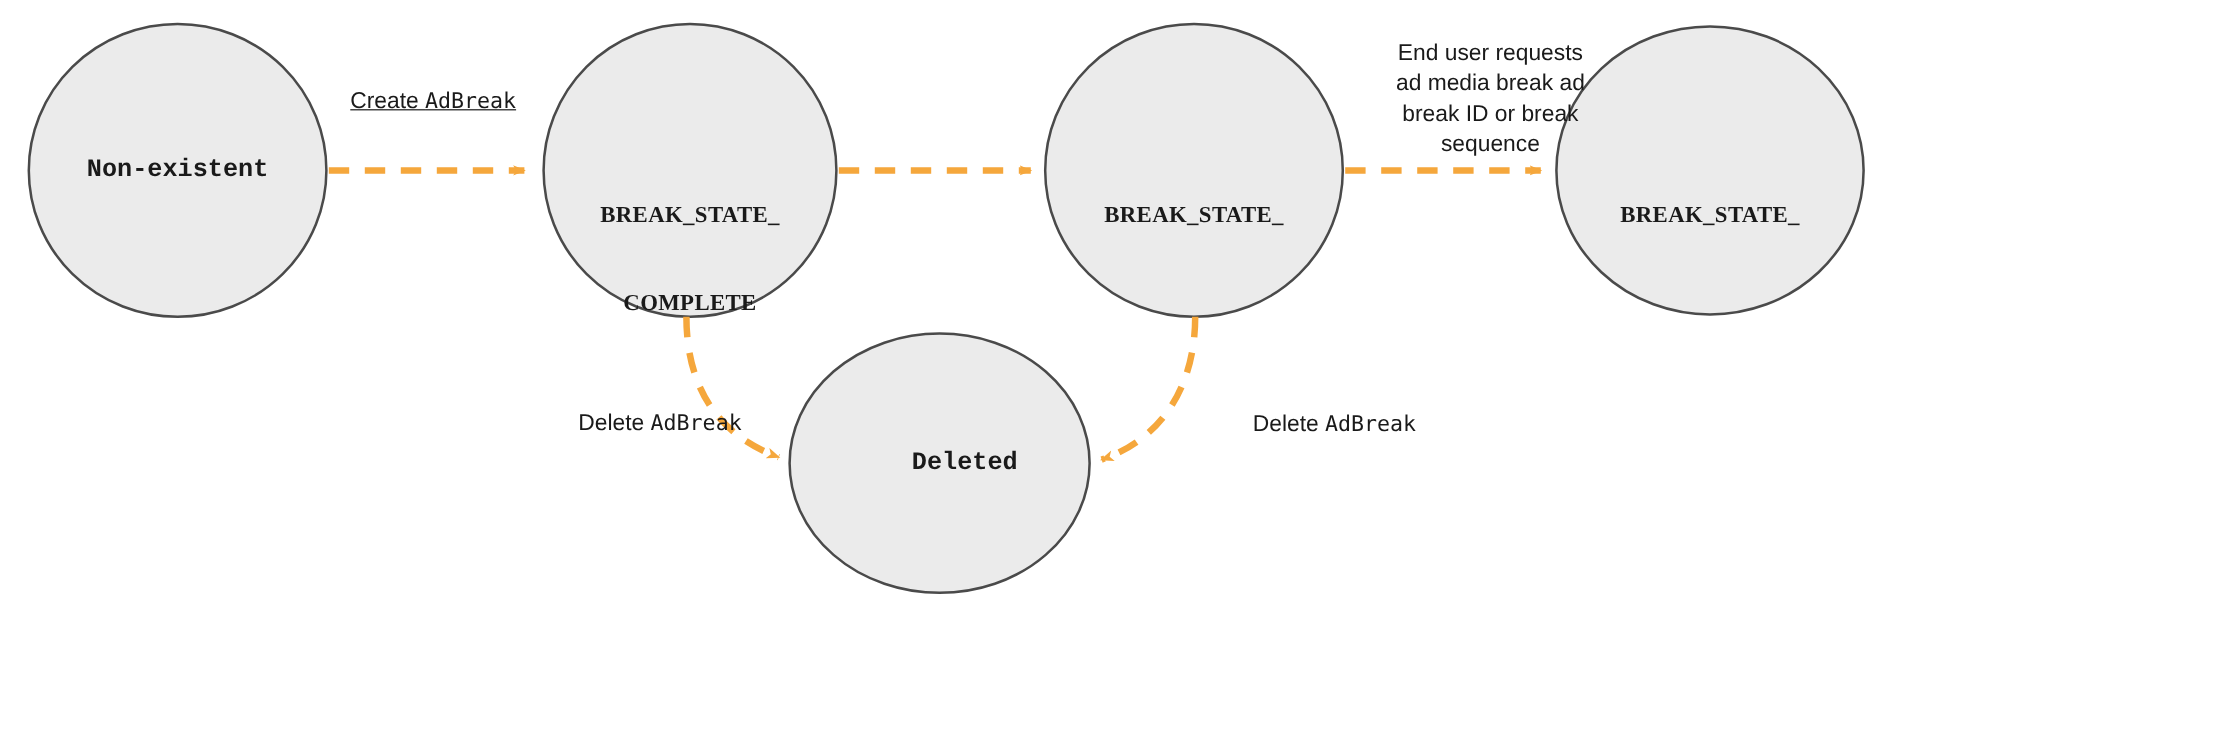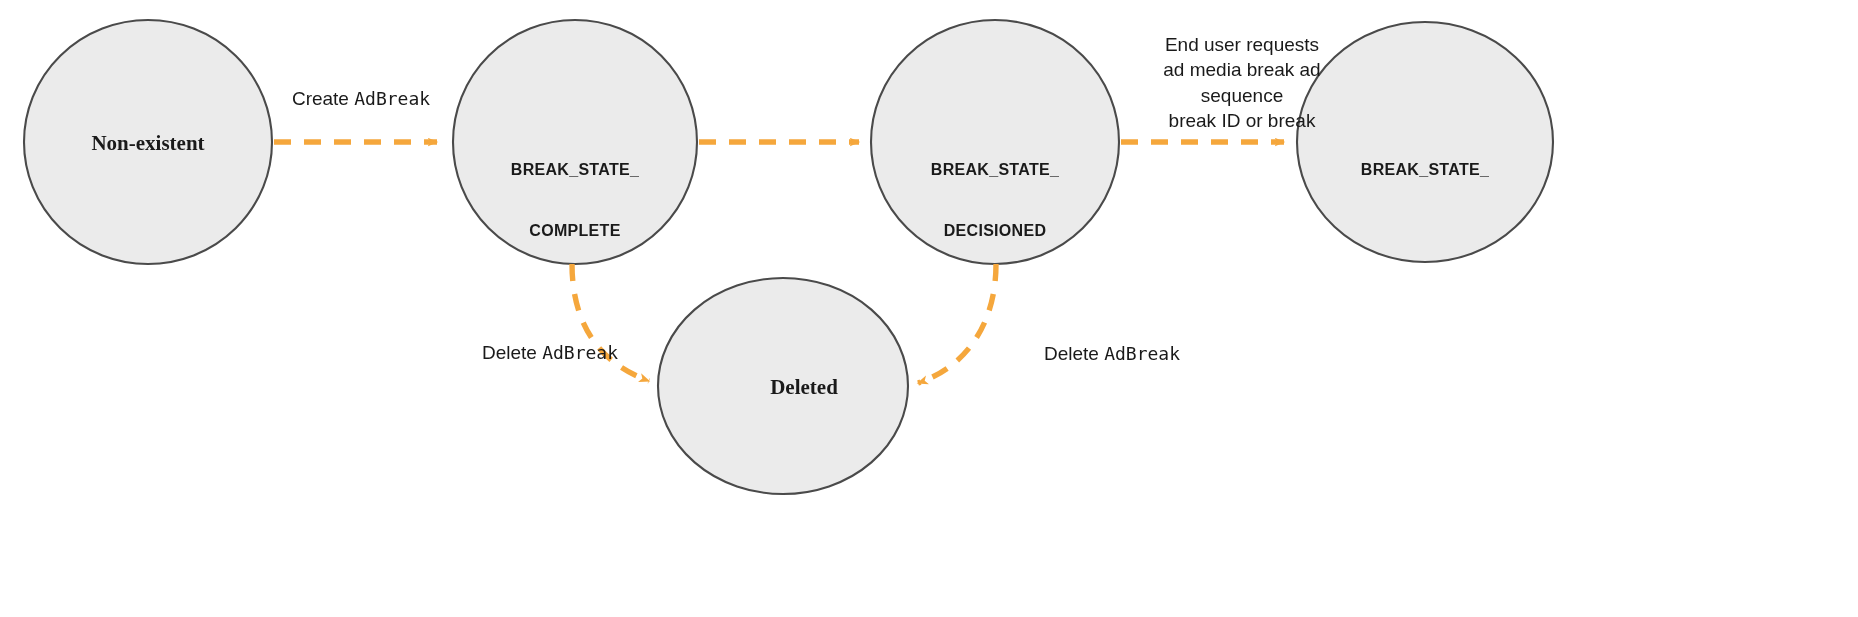--- a/index.html
+++ b/index.html
@@ -29,26 +29,26 @@
   .node-label {
     position: absolute;
     text-align: center;
     color: #1a1a1a;
     font-weight: bold;
     line-height: 1.28;
     pointer-events: none;
     white-space: pre;
   }
   .node-label.mono {
-    font-family: Liberation Sans, sans-serif;
-    font-size: 16px;
+    font-family: Liberation Serif, serif;
+    font-size: 19px;
     letter-spacing: 0.3px;
   }
   .node-label.sans {
-    font-family: Liberation Serif, serif;
+    font-family: Liberation Mono, monospace;
     font-size: 21px;
   }
   .edge-label {
     position: absolute;
     color: #1a1a1a;
     font-size: 19px;
     line-height: 1.34;
     pointer-events: none;
   }
   .edge-label .sans-part {
@@ -104,48 +104,47 @@
 
   <div class="node-label sans" style="left:24px; top:130px; width:248px;">Non-existent</div>
 
   <div class="node-label mono" style="left:453px; top:119px; width:244px;">
     <div>BREAK_STATE_</div>
     <div>COMPLETE</div>
   </div>
 
   <div class="node-label mono" style="left:871px; top:119px; width:248px;">
     <div>BREAK_STATE_</div>
-    <div>DECISIONED</div>
   </div>
 
   <div class="node-label mono" style="left:1297px; top:119px; width:256px;">
     <div>BREAK_STATE_</div>
   </div>
 
   <div class="node-label sans" style="left:658px; top:374px; width:292px;">Deleted</div>
 
-  <div class="edge-label lbl-center" style="left:236px; top:86px; width:250px;">
+  <div class="edge-label lbl-center" style="left:236px; top:72px; width:250px;text-decoration:underline;">
     <div>
       <span class="sans-part">Create </span><span class="mono-part">AdBreak</span>
     </div>
   </div>
 
 
   <div class="edge-label lbl-left" style="left:1137px; top:32px; width:210px;">
     <div>
       <span class="sans-part">End user requests</span>
     </div>
     <div>
       <span class="sans-part">ad media break ad</span>
     </div>
     <div>
-      <span class="sans-part">sequence</span>
+      <span class="sans-part">break ID or break</span>
     </div>
     <div>
-      <span class="sans-part">break ID or break</span>
+      <span class="sans-part">sequence</span>
     </div>
   </div>
 
   <div class="edge-label lbl-left" style="left:440px; top:340px; width:220px;">
     <div>
       <span class="sans-part">Delete </span><span class="mono-part">AdBreak</span>
     </div>
   </div>
 
   <div class="edge-label lbl-left" style="left:1002px; top:341px; width:220px;">

